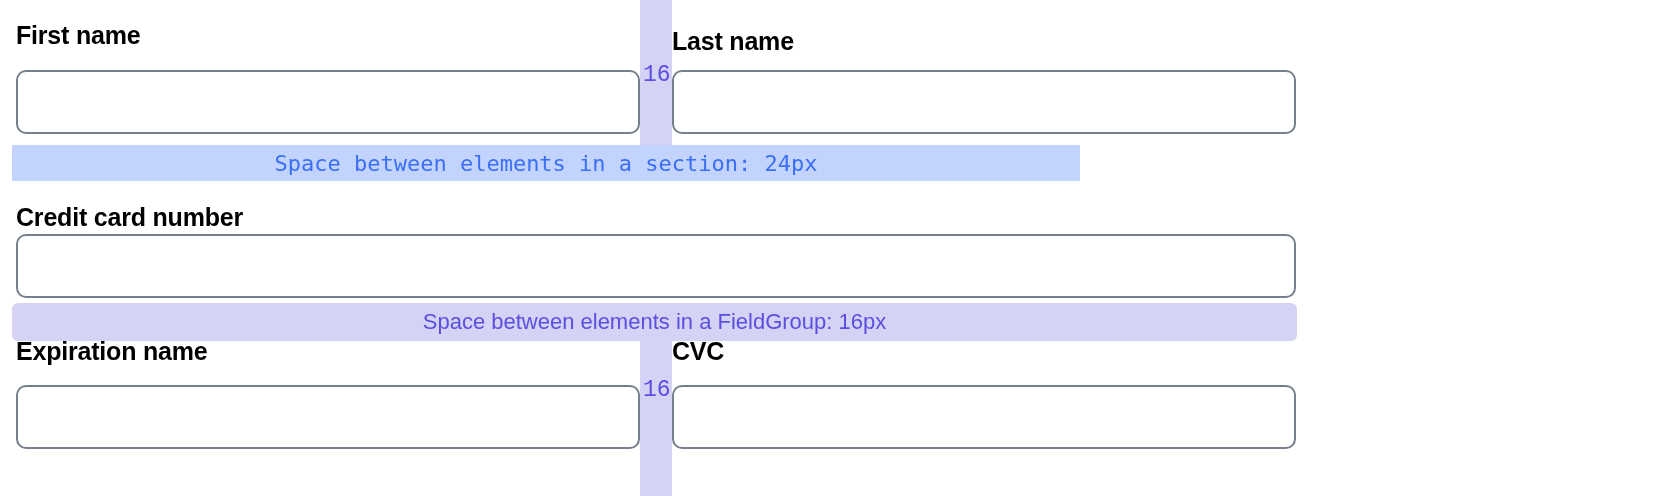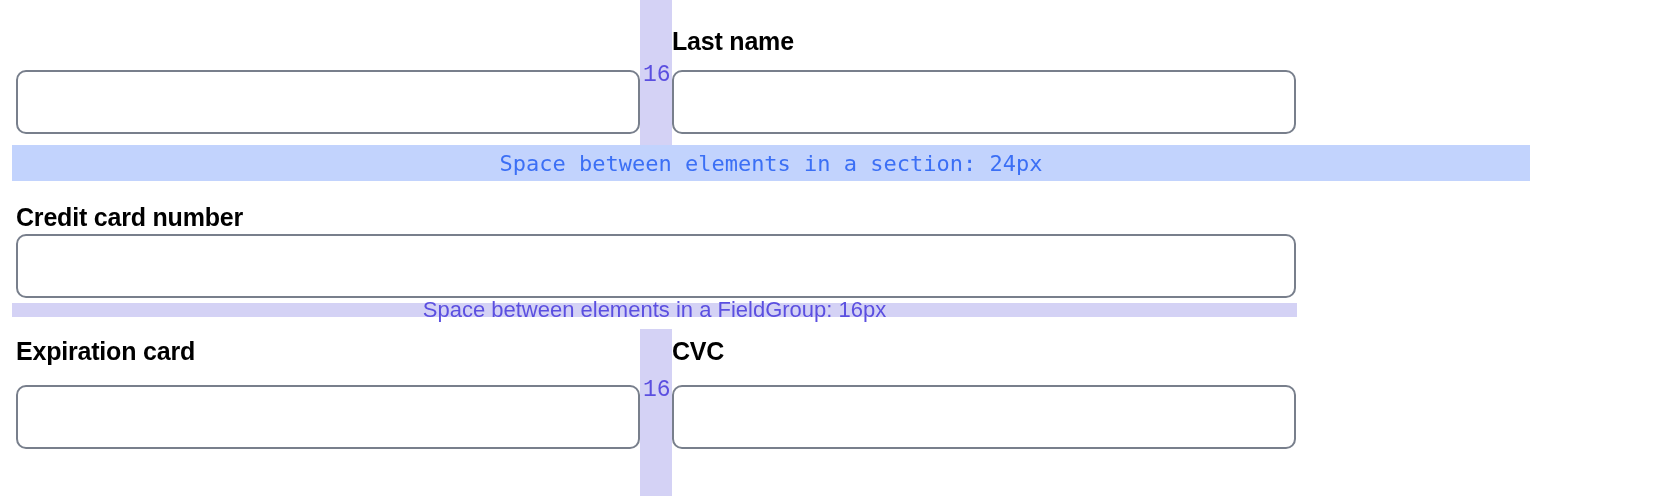--- a/index.html
+++ b/index.html
@@ -91,44 +91,45 @@
 </style>
 </head>
 <body>
 
 <div class="canvas">
 
   <div class="gutter" style="left: 640px; top: 0px; width: 32px; height: 145px; background: rgb(212, 210, 245);"></div>
 
   <div class="gutter-label" style="left: 643px; top: 64px; color: rgb(91, 79, 224);">16</div>
 
+  <div class="field-label" style="left:16px; top:20px;">First name</div>
 
   <input class="text-input" type="text" style="left: 16px; top: 70px; width: 624px; height: 64px;" placeholder="">
 
   <div class="field-label" style="left:672px; top:20px;margin-top:6px;">Last name</div>
 
   <input class="text-input" type="text" style="left: 672px; top: 70px; width: 624px; height: 64px;" placeholder="">
 
-  <div class="space-band section" style="left: 12px; top: 145px; width: 1518px; height: 36px; background: rgb(194, 211, 253); color: rgb(59, 111, 245);">
+  <div class="space-band section" style="left: 12px; top: 145px; width: 1068px; height: 36px; background: rgb(194, 211, 253); color: rgb(59, 111, 245);">
     <span>Space between elements in a section: 24px</span>
   </div>
 
   <div class="field-label" style="left:16px; top:202px;">Credit card number</div>
 
   <input class="text-input" type="text" style="left: 16px; top: 234px; width: 1280px; height: 64px;" placeholder="">
 
-  <div class="space-band fieldgroup" style="left: 12px; top: 303px; width: 1285px; height: 14px; background: rgb(212, 210, 245); color: rgb(91, 79, 224);">
+  <div class="space-band fieldgroup" style="left: 12px; top: 303px; width: 1285px; height: 38px; background: rgb(212, 210, 245); color: rgb(91, 79, 224); border-radius: 6px;">
     <span>Space between elements in a FieldGroup: 16px</span>
   </div>
 
   <div class="gutter" style="left: 640px; top: 329px; width: 32px; height: 167px; background: rgb(212, 210, 245);"></div>
 
   <div class="gutter-label" style="left: 643px; top: 379px; color: rgb(91, 79, 224);">16</div>
 
-  <div class="field-label" style="left:16px; top:336px;">Expiration card</div>
+  <div class="field-label" style="left:16px; top:336px;">Expiration name</div>
 
   <input class="text-input" type="text" style="left: 16px; top: 385px; width: 624px; height: 64px;" placeholder="">
 
   <div class="field-label" style="left:672px; top:336px;">CVC</div>
 
   <input class="text-input" type="text" style="left: 672px; top: 385px; width: 624px; height: 64px;" placeholder="">
 
 </div>
 
 </body></html>

